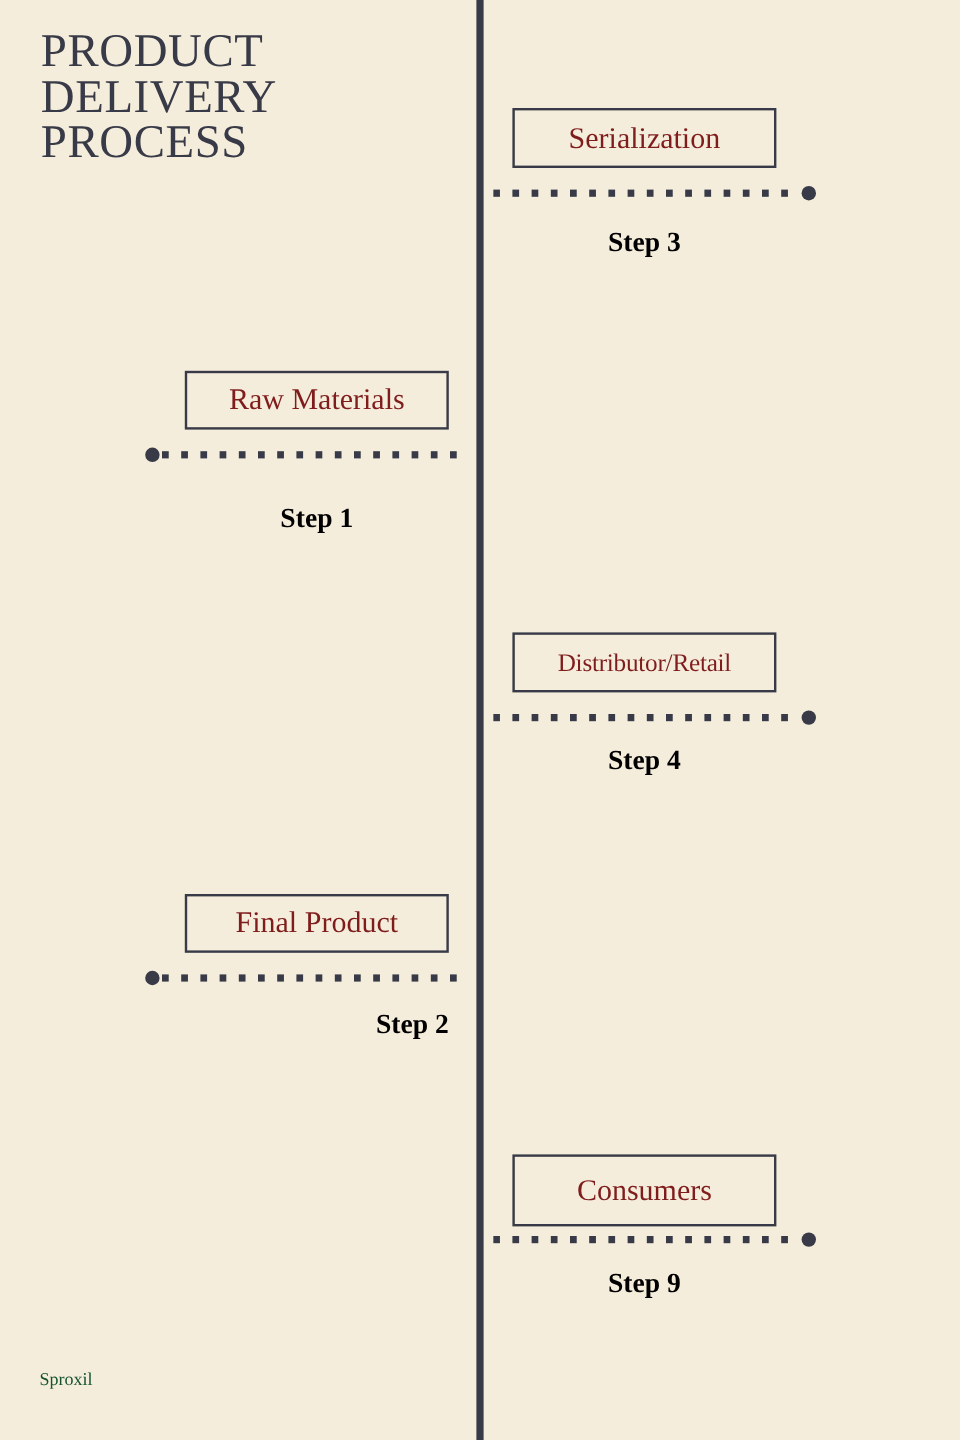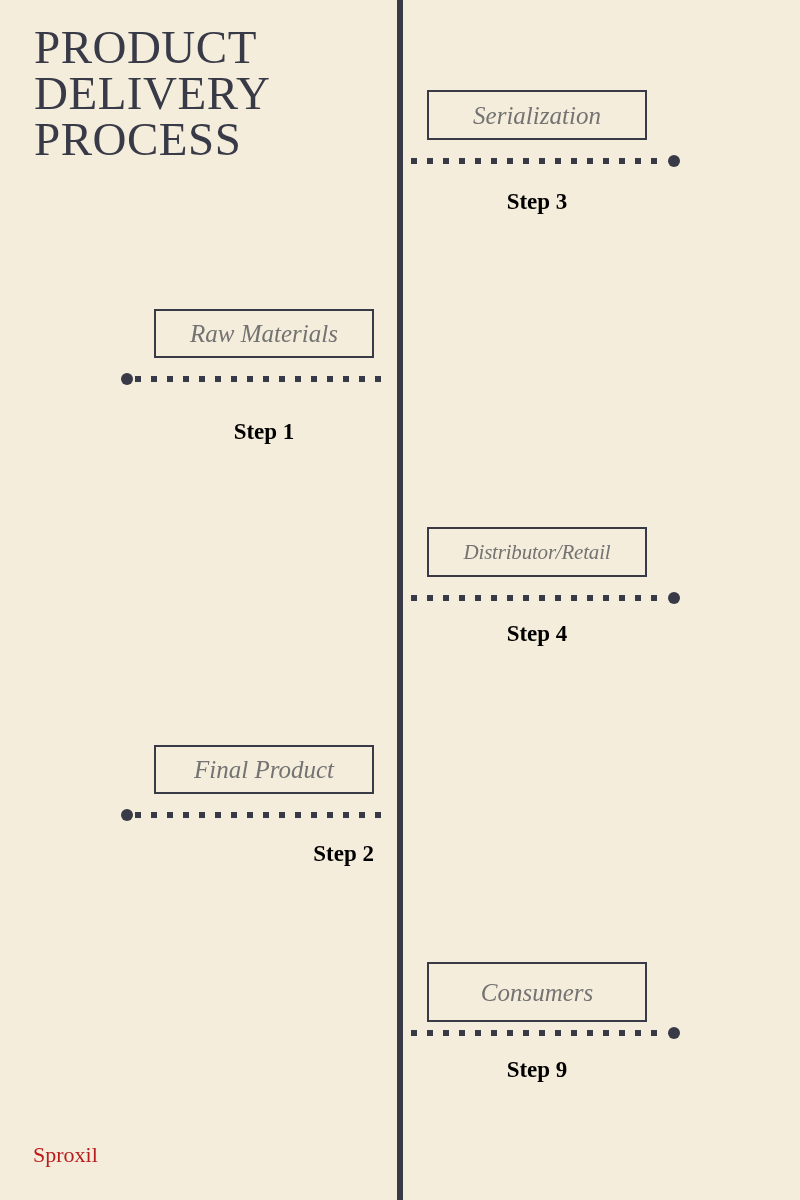--- a/index.html
+++ b/index.html
@@ -22,21 +22,21 @@
     overflow: hidden;
   }
 
   
   .title {
     position: absolute;
     left: 34px;
     top: 24px;
     width: 350px;
     font-family: "Liberation Serif", "DejaVu Serif", serif;
-    font-size: 47px;
+    font-size: 39px;
     line-height: 0.98;
     letter-spacing: 0.5px;
     color: #383A47;
     font-weight: 400;
     text-transform: uppercase;
     white-space: pre-line;
   }
 
   
   .divider {
@@ -59,23 +59,22 @@
     background: transparent;
     display: flex;
     align-items: center;
     justify-content: center;
     overflow: visible;
   }
   .step-box-label {
     font-family: "Liberation Serif", "DejaVu Serif", serif;
     font-size: 25px;
     line-height: 1;
-    color: #737373;
+    color: #7f1d1d;
     white-space: nowrap;
-    font-style: italic;
   }
   .step-box.tight .step-box-label {
     font-size: 21px;
     letter-spacing: -0.2px;
   }
 
   
   .dotline {
     position: absolute;
     height: 6px;
@@ -109,22 +108,22 @@
     text-align: center;
     font-weight: bold;
   }
 
   
   .footer-brand {
     position: absolute;
     left: 33px;
     top: 1142px;
     font-family: "Liberation Serif", "DejaVu Serif", serif;
-    font-size: 22px;
-    color: #b91c1c;
+    font-size: 15px;
+    color: #14532d;
   }
 </style>
 </head>
 <body>
 
 <div class="canvas">
 
   <div class="title">PRODUCT
 DELIVERY
 PROCESS</div>

